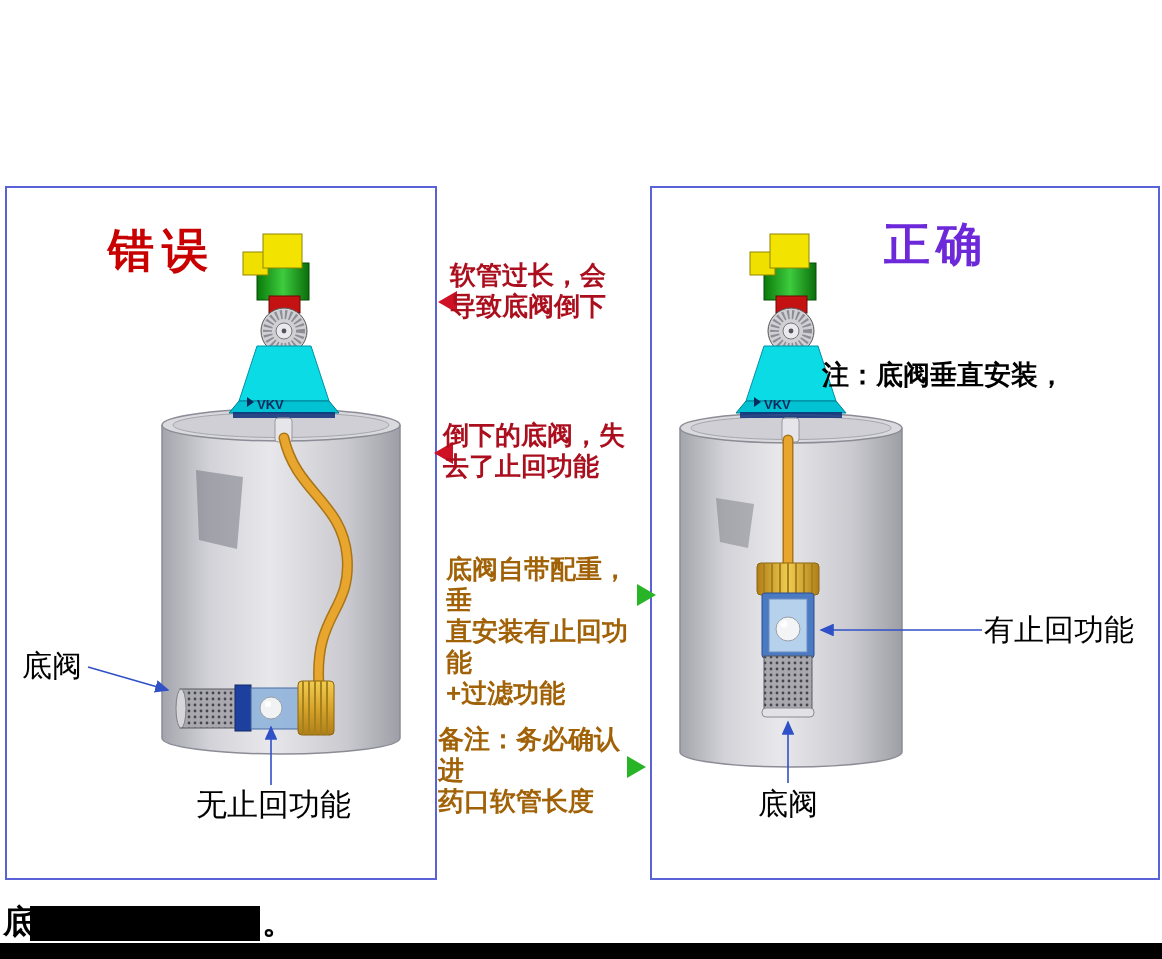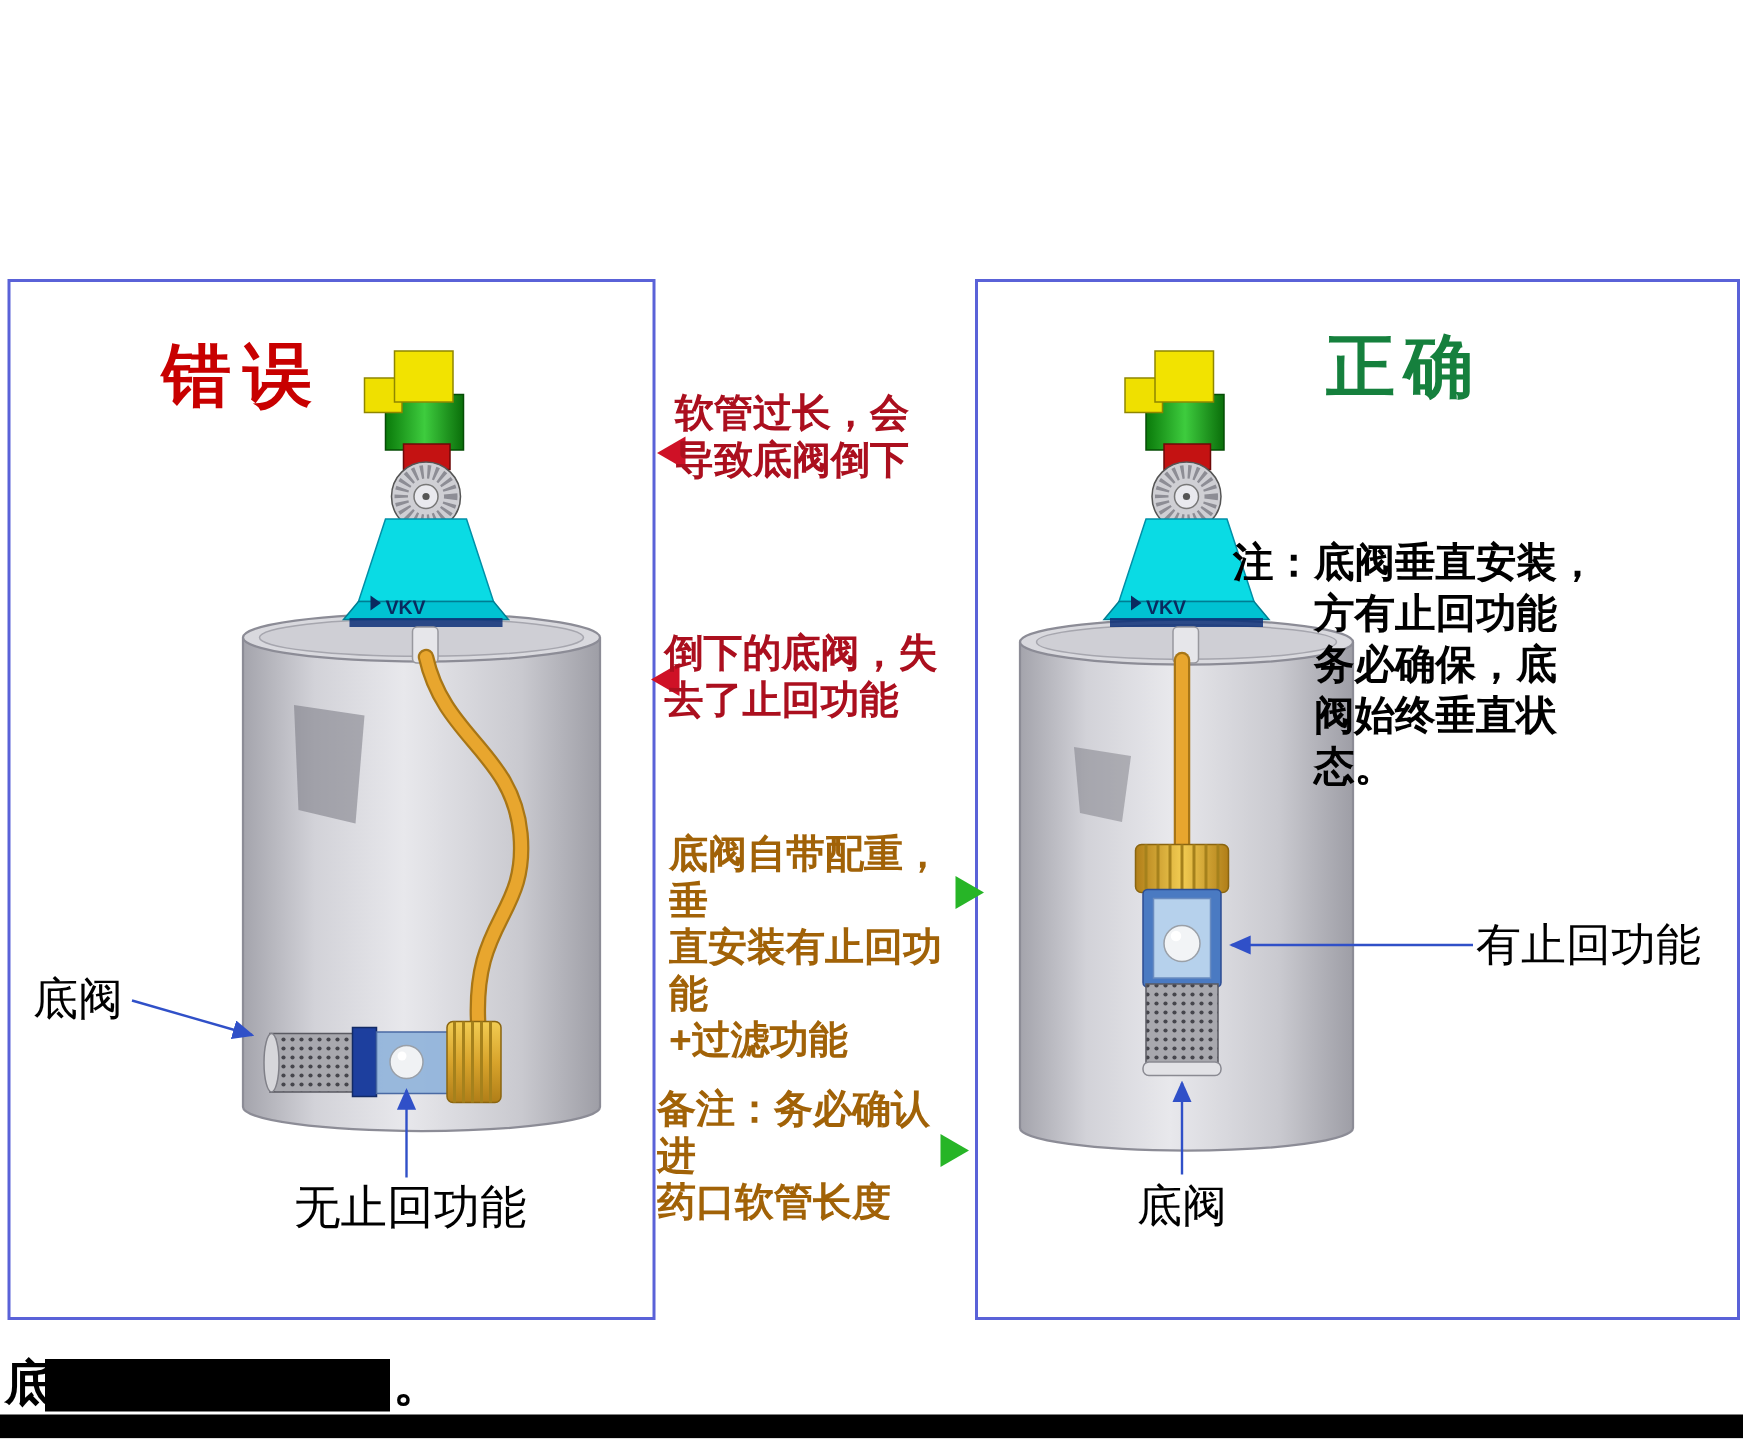--- a/index.html
+++ b/index.html
@@ -6,21 +6,21 @@
   html,body { width:1162px; height:959px; background:#ffffff;
               font-family:"Liberation Sans", sans-serif; }
   .page { position:relative; width:1162px; height:959px; overflow:hidden; background:#fff; }
   .panel { position:absolute; border:2px solid #5a62d8; background:transparent; z-index:0; }
   #panel-wrong   { left:5px;   top:186px; width:432px; height:694px; }
   #panel-correct { left:650px; top:186px; width:510px; height:694px; }
   .gfx { position:absolute; left:0; top:0; z-index:1; }
   .txt { position:absolute; z-index:2; color:#000; }
   .panel-title { font-weight:700; font-size:46px; }
   #title-wrong   { left:108px; top:220px; color:#c80000; letter-spacing:8px; }
-  #title-correct { left:884px; top:214px; color:#15803d; letter-spacing:6px; }
+  #title-correct { left:884px; top:214px; color:#6d28d9; letter-spacing:6px; }
   .ann { position:absolute; z-index:2; font-weight:700; font-size:26px; line-height:31px;
          white-space:pre-line; }
   .ann.red   { color:#ab0f1e; }
   .ann.green { color:#a16207; }
   #ann-0 { left:450px; top:260px; width:195px; }
   #ann-1 { left:443px; top:420px; width:200px; }
   #ann-2 { left:446px; top:554px; width:200px; }
   #ann-3 { left:438px; top:724px; width:205px; }
   .lbl { font-size:30px;font-family:Liberation Serif, serif; }
   #lbl-wrong-valve   { left:22px;  top:646px; }
@@ -183,24 +183,20 @@
 直安装有止回功能
 +过滤功能</div>
   <div class="ann green" id="ann-3">备注：务必确认进
 药口软管长度</div>
 
   <div class="txt lbl" id="lbl-wrong-valve">底阀</div>
   <div class="txt lbl" id="lbl-wrong-caption">无止回功能</div>
 
   <div class="txt" id="note">
     <div>注：底阀垂直安装，</div>
-    <div class="note-rest">方有止回功能
-务必确保，底
-阀始终垂直状
-态。</div>
   </div>
 
   <div class="txt lbl" id="lbl-check">有止回功能</div>
   <div class="txt lbl" id="lbl-correct-valve">底阀</div>
 
   <div class="txt" id="footer-prefix">底</div>
   <div class="blackbar" id="footer-redaction"></div>
   <div class="txt" id="footer-suffix">。</div>
 
   <div class="blackbar" id="bottom-bar"></div>

